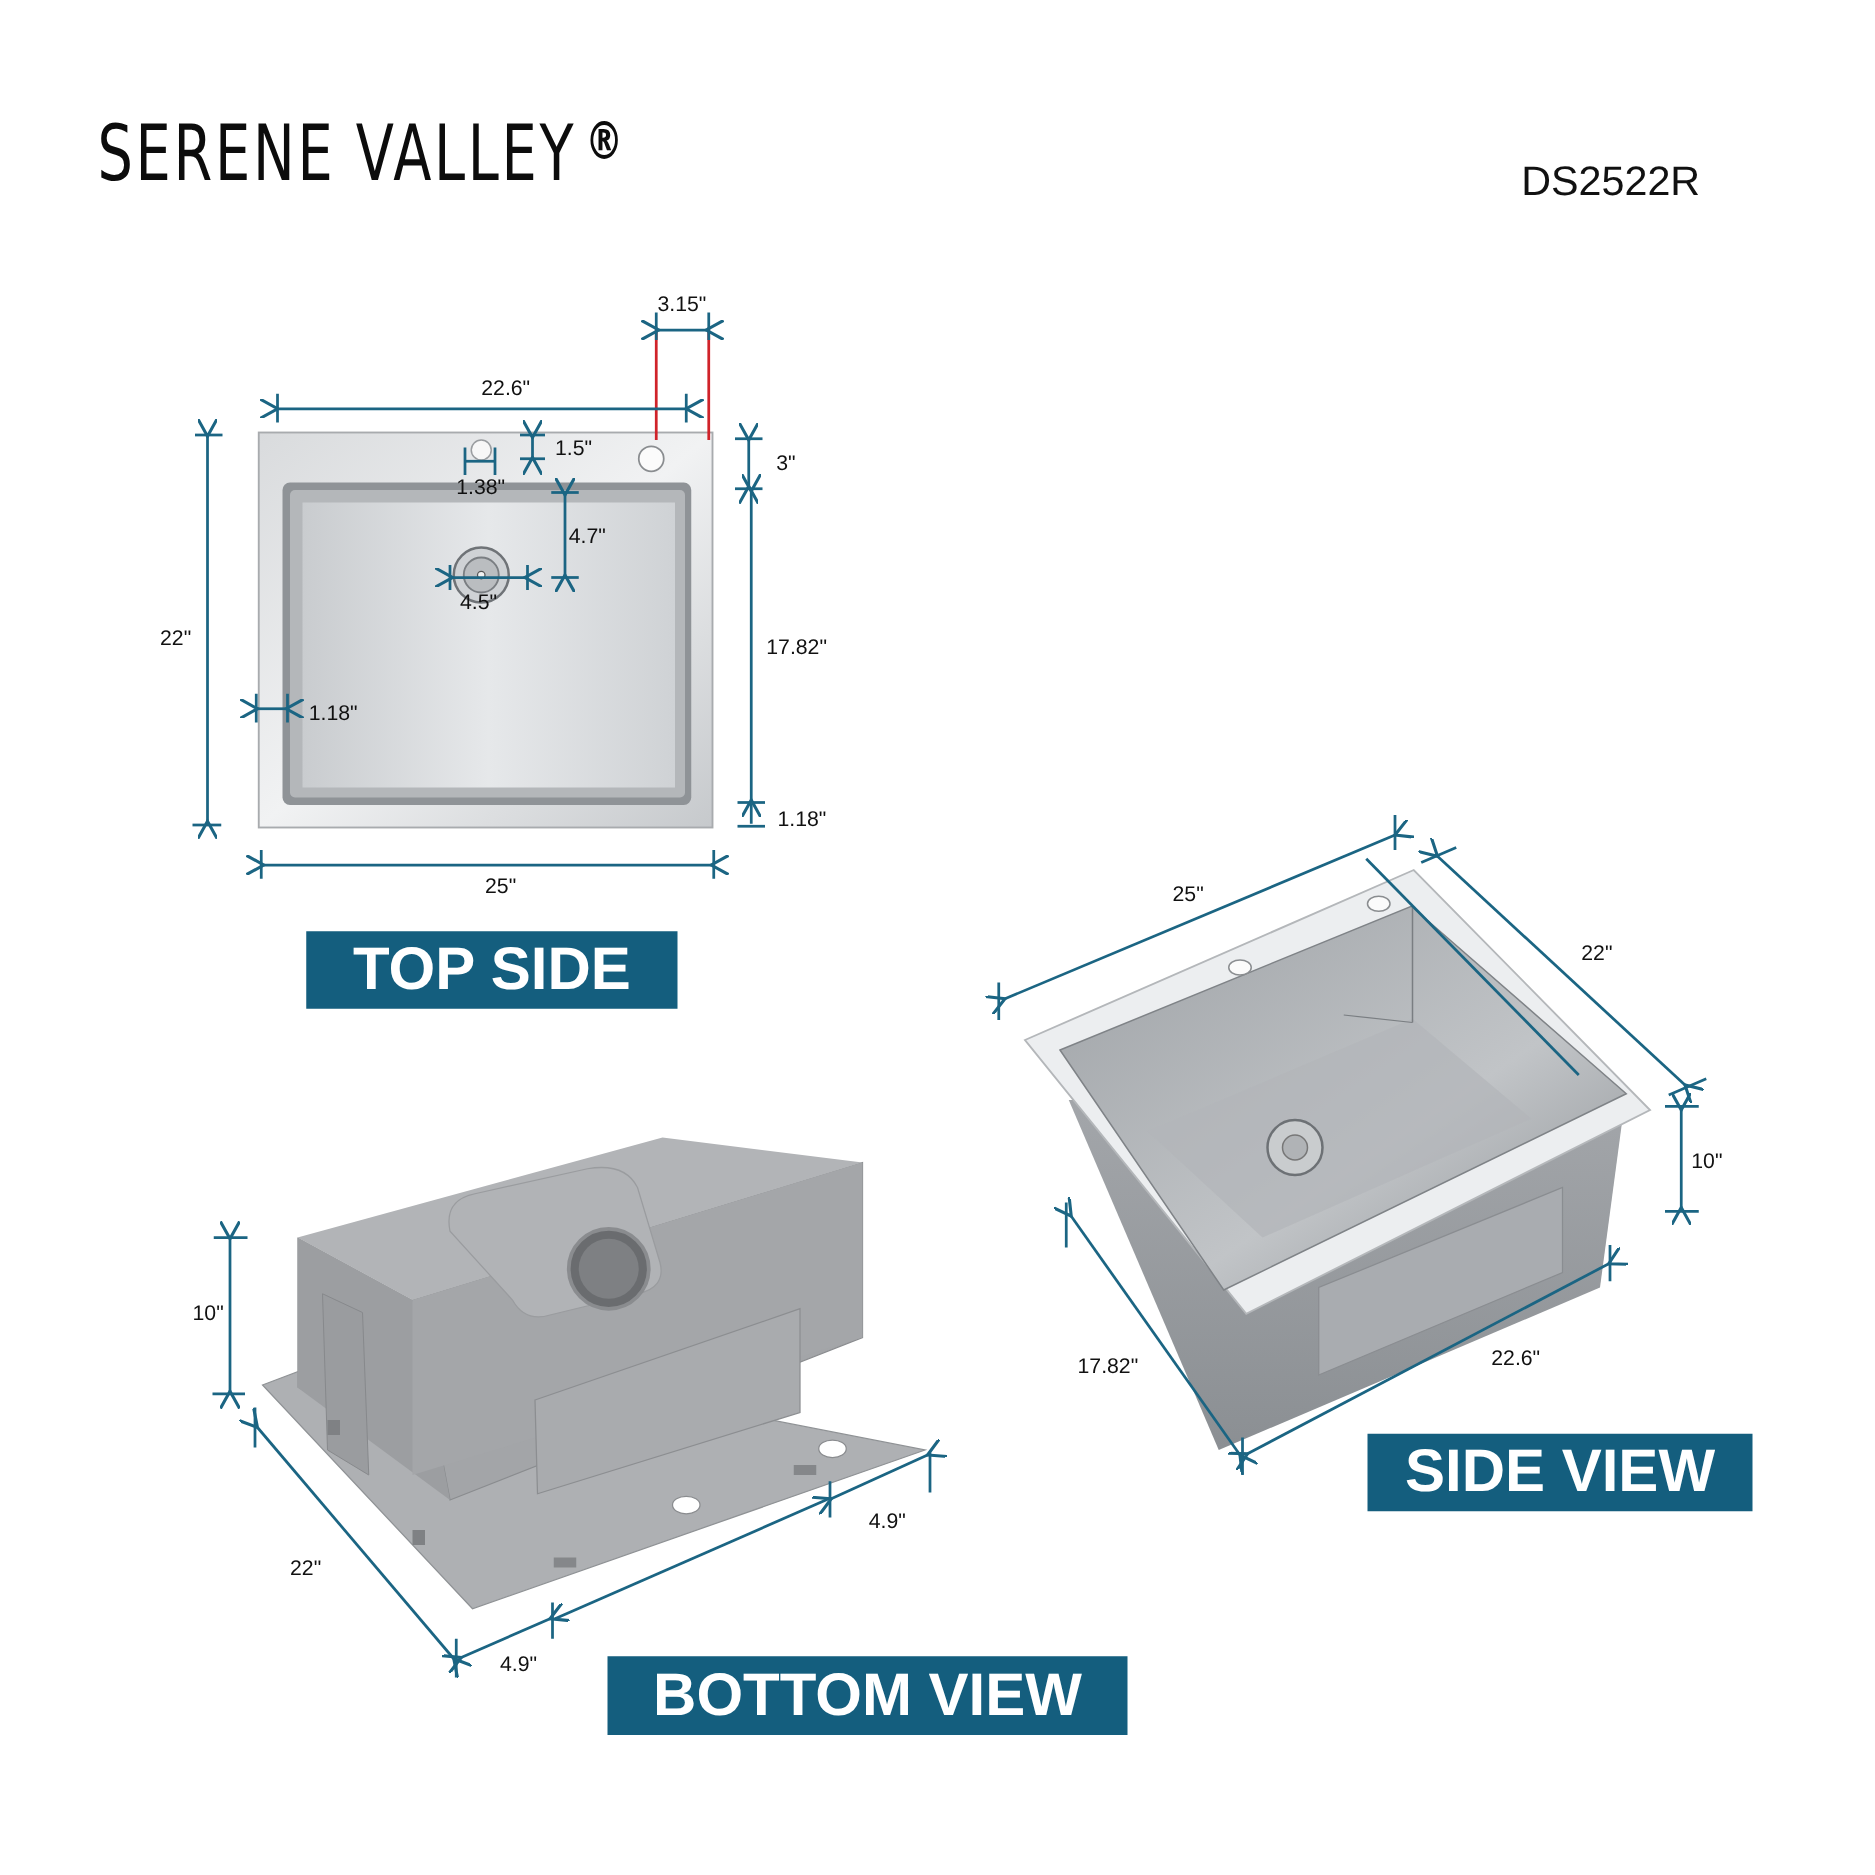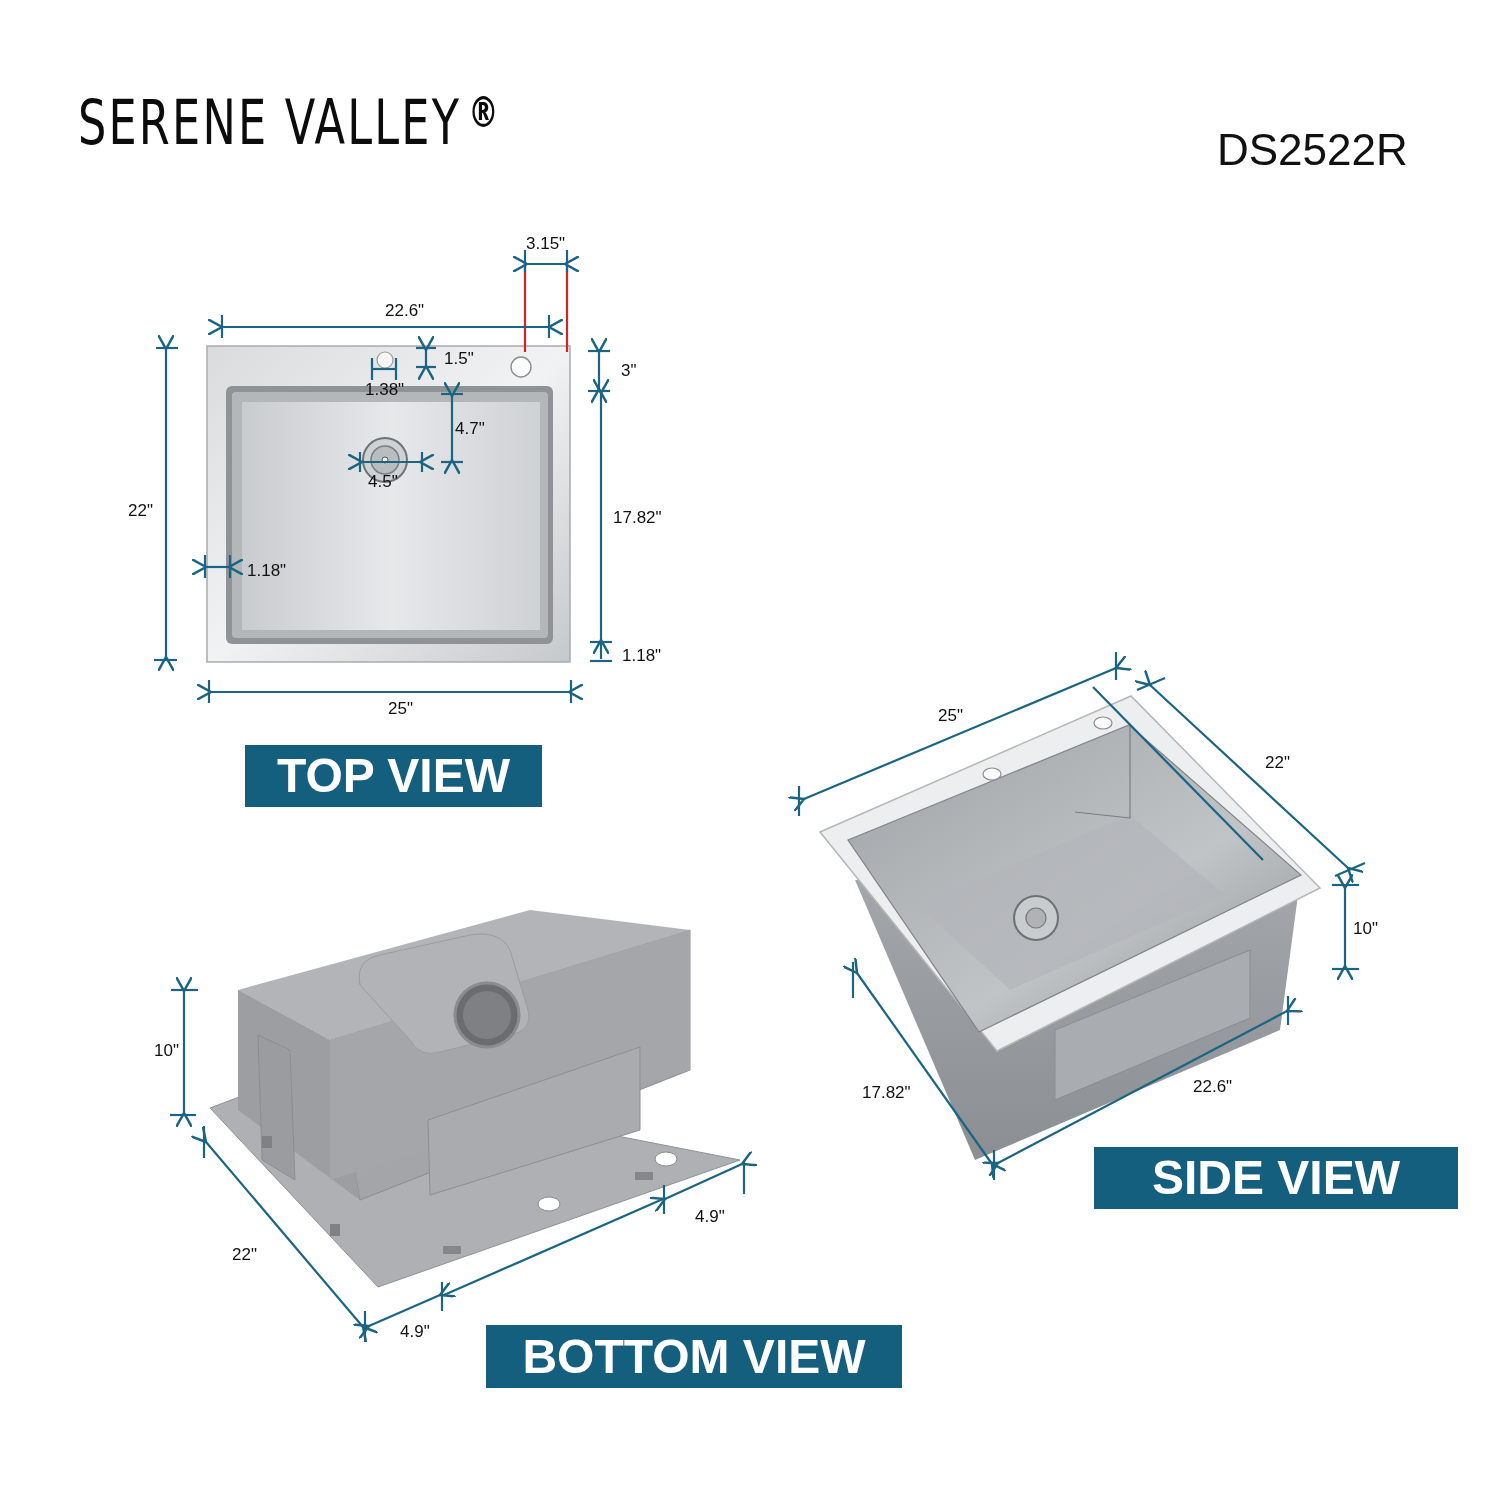--- a/index.html
+++ b/index.html
@@ -3,25 +3,25 @@
 <meta charset="utf-8">
 <style>
   html, body { margin: 0; padding: 0; background: #ffffff; }
   body { width: 1500px; height: 1500px; position: relative; overflow: hidden;
          font-family: "Liberation Sans", sans-serif; color: #111; }
   .abs { position: absolute; }
   .brand { left: 78px; top: 92px; font-family: "DejaVu Sans", sans-serif; font-size: 62px;
            letter-spacing: 3px; font-weight: normal; transform: scaleX(0.72); transform-origin: left top;
            color: #0c0c0c; line-height: 1; white-space: nowrap; }
   .brand .reg { font-size: 42px; vertical-align: top; margin-left: 10px; font-weight: bold; }
-  .model { left: 1217px; top: 128px; font-size: 44px; color: #111; line-height: 1; }
+  .model { left: 1217px; top: 128px; font-size: 33px; color: #111; line-height: 1; }
   .view-label { background: #145e7e; color: #fff; font-weight: bold; text-align: center;
                 line-height: 1; display: flex; align-items: center; justify-content: center; }
   .top-label { left: 245px; top: 745px; width: 297px; height: 62px; font-size: 48px; }
-  .side-label { left: 1094px; top: 1147px; width: 364px; height: 62px; font-size: 48px; }
+  .side-label { left: 1094px; top: 1147px; width: 308px; height: 62px; font-size: 48px; }
   .bottom-label { left: 486px; top: 1325px; width: 416px; height: 63px; font-size: 48px; }
   .dim { font-size: 17px; color: #111; white-space: nowrap; line-height: 1; }
   svg.layer { position: absolute; left: 0; top: 0; }
 </style>
 </head>
 <body>
 
 <div class="abs brand"><span>SERENE VALLEY</span><span class="reg">®</span></div>
 <div class="abs model">DS2522R</div>
 
@@ -216,21 +216,21 @@
 <div class="abs dim" style="left:444px;top:350px;">1.5"</div>
 <div class="abs dim" style="left:365px;top:381px;">1.38"</div>
 <div class="abs dim" style="left:621px;top:362px;">3"</div>
 <div class="abs dim" style="left:455px;top:420px;">4.7"</div>
 <div class="abs dim" style="left:368px;top:473px;">4.5"</div>
 <div class="abs dim" style="left:128px;top:502px;">22"</div>
 <div class="abs dim" style="left:613px;top:509px;">17.82"</div>
 <div class="abs dim" style="left:247px;top:562px;">1.18"</div>
 <div class="abs dim" style="left:622px;top:647px;">1.18"</div>
 <div class="abs dim" style="left:388px;top:700px;">25"</div>
-<div class="abs view-label top-label">TOP VIEW</div>
+<div class="abs view-label top-label">TOP SIDE</div>
 
 <div class="abs dim" style="left:938px;top:707px;">25"</div>
 <div class="abs dim" style="left:1265px;top:754px;">22"</div>
 <div class="abs dim" style="left:1353px;top:920px;">10"</div>
 <div class="abs dim" style="left:862px;top:1084px;">17.82"</div>
 <div class="abs dim" style="left:1193px;top:1078px;">22.6"</div>
 <div class="abs view-label side-label">SIDE VIEW</div>
 
 <div class="abs dim" style="left:154px;top:1042px;">10"</div>
 <div class="abs dim" style="left:232px;top:1246px;">22"</div>

